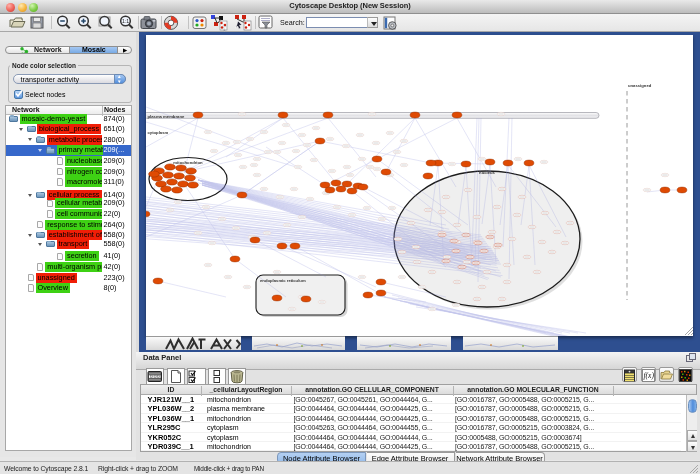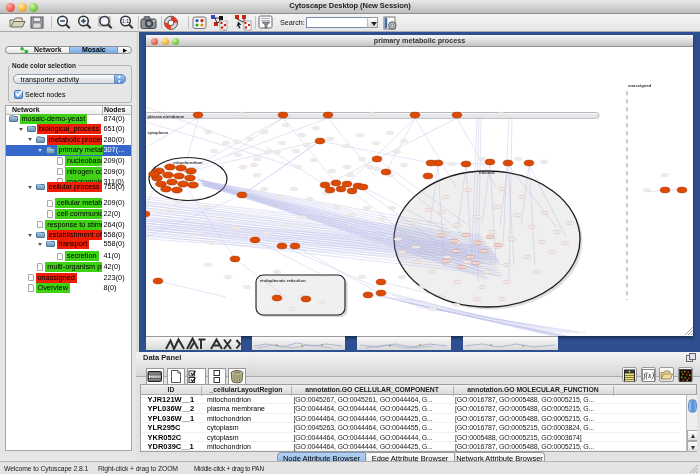--- a/index.html
+++ b/index.html
@@ -48,21 +48,21 @@
 #deskgap{left:136px;top:32px;width:3px;height:320px;background:#dcdcdc}#desk{left:139px;top:32px;width:561px;height:320px;background:#2e4f90}
 #cwin{left:146px;top:35px;width:547px;height:301px;background:#fff;box-shadow:0 2px 3px rgba(0,0,0,0.45)}
 #cwtitle{left:0px;top:0px;width:547px;height:12px;background:linear-gradient(#f7f7f7,#c4c4c4);border-bottom:1px solid #909090}
 #cwtitle .t{position:absolute;left:0;right:0;top:1px;text-align:center;font-size:7.2px;font-weight:bold;color:#333}
 .cl{position:absolute;top:2.8px;width:7px;height:7px;border-radius:50%}
 #netsvg{position:absolute;left:0;top:12px}
 
 .bwin{position:absolute;top:336px;height:14px;background:linear-gradient(#fafafa,#d8d8d8);border-top:1px solid #999;overflow:hidden}
 
 #dp{left:136px;top:352px;width:564px;height:108px;background:#e2e2e2}
-#dphead{left:0;top:0;width:564px;height:25px;background:linear-gradient(#f4f4f4,#d6d6d6);border-bottom:1px solid #aaa}
+#dphead{left:0;top:0;width:564px;height:18px;background:linear-gradient(#f4f4f4,#d6d6d6);border-bottom:1px solid #aaa}
 #dphead span{position:absolute;left:7px;top:1px;font-size:7.5px;font-weight:bold;color:#222}
 .dbtn{position:absolute;top:16px;width:18px;height:17px;background:#fff;border:1px solid #999}
 .dbtn2{position:absolute;top:14.5px;width:15px;height:15px;background:linear-gradient(#fcfcfc,#e2e2e2);border:1px solid #999;border-radius:2px}
 #dtable{left:4px;top:32px;width:557px;height:68px;background:#fff;border:1px solid #9f9f9f}
 #dthead{position:absolute;left:0;top:0;width:100%;height:10px;background:linear-gradient(#efefef,#dcdcdc);border-bottom:1px solid #aaa;font-size:6.8px;font-weight:bold;color:#222}
 #dthead div{position:absolute;top:1px;text-align:center}
 .dcol{position:absolute;top:0;width:1px;height:10px;background:#b4b4b4}
 .drow{position:absolute;left:0;width:540px;height:9.4px;font-size:7px;line-height:9.5px;white-space:nowrap;color:#000;border-bottom:1px solid #f2f2f2}
 .drow b{position:absolute;left:6.5px;font-weight:bold;font-size:7.5px}
 .drow .c2{position:absolute;left:66px}
@@ -246,42 +246,42 @@
         <div class="trow" style="top:28.8px">
           <span class="tri" style="left:22.3px;"></span>
           <span class="fld" style="left:30.3px"></span>
           <span class="lb r" style="position:absolute;left:40.8px;max-width:55px">metabolic process</span>
           <span class="cnt">280(0)</span>
         </div>
         <div class="trow selrow" style="top:39.4px">
           <span class="tri" style="left:32px;border-top-color:#ccd6ee"></span>
           <span class="fld" style="left:40px"></span>
           <span class="lb g" style="position:absolute;left:50.5px;max-width:46px">primary metabo</span>
-          <span class="cnt" style="color:#fff">307(...</span>
+          <span class="cnt" style="color:#fff">209(...</span>
         </div>
         <div class="trow" style="top:50.0px">
           <span class="fl" style="left:51px"></span>
           <span class="lb g" style="position:absolute;left:59px;max-width:37px">nucleobase-</span>
           <span class="cnt">209(0)</span>
         </div>
         <div class="trow" style="top:60.6px">
           <span class="fl" style="left:51px"></span>
           <span class="lb g" style="position:absolute;left:59px;max-width:37px">nitrogen compo</span>
           <span class="cnt">209(0)</span>
         </div>
         <div class="trow" style="top:71.2px">
           <span class="fl" style="left:51px"></span>
           <span class="lb g" style="position:absolute;left:59px;max-width:37px">macromolecule</span>
           <span class="cnt">311(0)</span>
         </div>
-        <div class="trow" style="top:76px">
+        <div class="trow" style="top:84px">
           <span class="tri" style="left:22.3px;"></span>
           <span class="fld" style="left:30.3px"></span>
           <span class="lb r" style="position:absolute;left:40.8px;max-width:55px">cellular process</span>
-          <span class="cnt">755(0)</span>
+          <span class="cnt">614(0)</span>
         </div>
         <div class="trow" style="top:92.4px">
           <span class="fl" style="left:41px"></span>
           <span class="lb g" style="position:absolute;left:49px;max-width:47px">cellular metabo</span>
           <span class="cnt">209(0)</span>
         </div>
         <div class="trow" style="top:103.0px">
           <span class="fl" style="left:41px"></span>
           <span class="lb g" style="position:absolute;left:49px;max-width:47px">cell communicat</span>
           <span class="cnt">22(0)</span>
@@ -322,26 +322,20 @@
           <span class="fl" style="left:21.5px"></span>
           <span class="lb g" style="position:absolute;left:29.5px;max-width:67px">Overview</span>
           <span class="cnt">8(0)</span>
         </div>
       </div>
 </div>
 
 <div class="abs" id="deskgap"></div>
     <div class="abs" id="desk"></div>
 <div class="abs" id="cwin">
-  <div class="abs" id="cwtitle">
-    <div class="cl" style="left:5.2px;background:radial-gradient(circle at 35% 30%,#ffb0a8,#ee6158 55%,#c33a30)"></div>
-    <div class="cl" style="left:15.5px;background:radial-gradient(circle at 35% 30%,#ffe9b0,#f5b43e 55%,#d38f1f)"></div>
-    <div class="cl" style="left:25.8px;background:radial-gradient(circle at 35% 30%,#d2f5b0,#7ecc45 55%,#55a422)"></div>
-    <div class="t">primary metabolic process</div>
-  </div>
   <svg id="netsvg" width="547" height="289" viewBox="0 0 547 289">
         <defs>
           <linearGradient id="pillg" x1="0" y1="0" x2="0" y2="1">
             <stop offset="0" stop-color="#ffffff"></stop>
             <stop offset="0.5" stop-color="#e2e2e6"></stop>
             <stop offset="1" stop-color="#f4f4f6"></stop>
           </linearGradient>
         </defs>
         <ellipse cx="343.5" cy="194.5" rx="93" ry="68" fill="#c4c4c4" opacity="0.55"></ellipse>
         <ellipse cx="341" cy="192" rx="93" ry="68" fill="#efefef" stroke="#1c1c1c" stroke-width="1.3"></ellipse>

